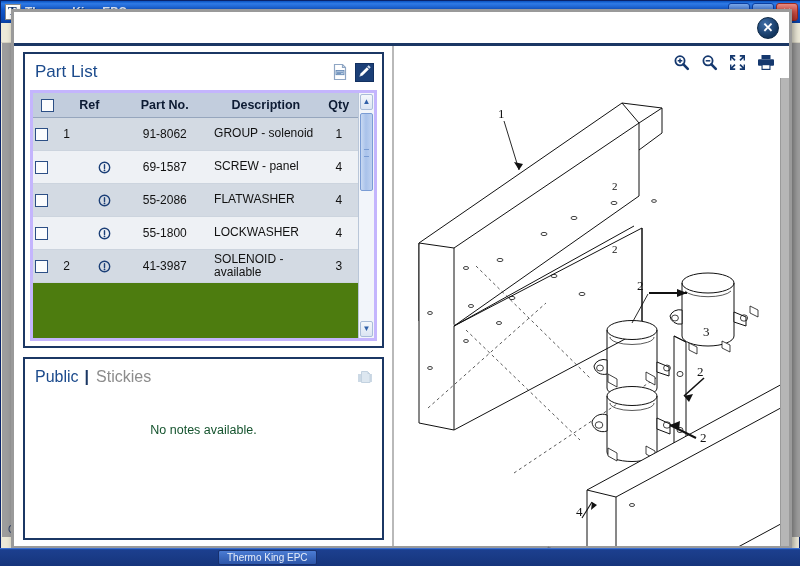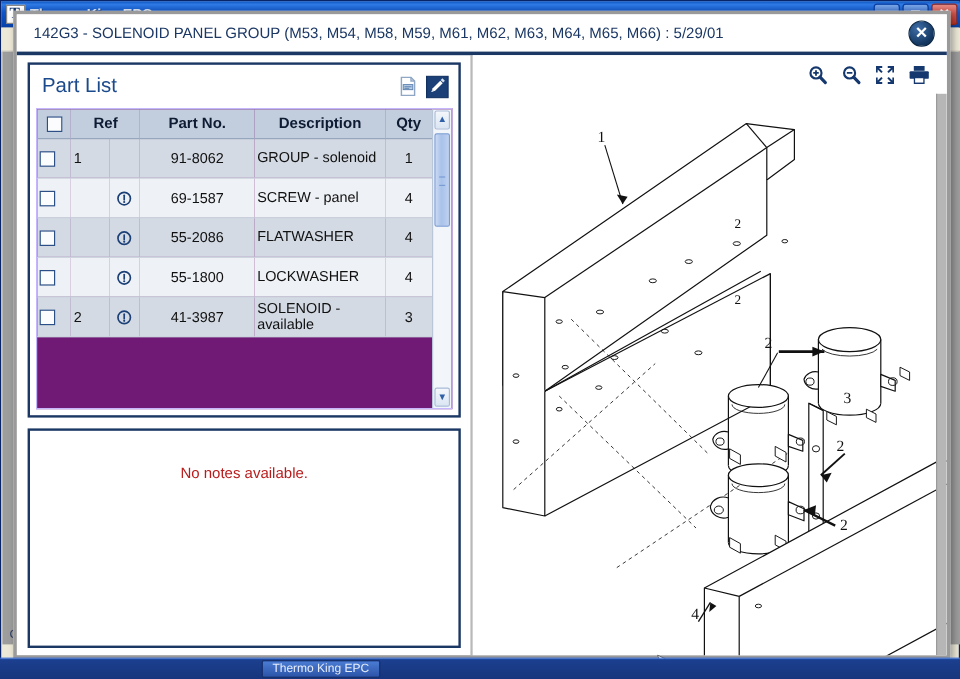--- a/index.html
+++ b/index.html
@@ -164,28 +164,28 @@
   }
   .tab-link.inactive { color: #8c8c8c; }
   .tab-sep {
     color: #1b3764; font-size: 16px; font-weight: bold;
     margin: 0 7px 0 6px;
   }
   #notes-body {
     flex: 1; display: flex; align-items: flex-start;
     justify-content: center; padding-top: 28px;
   }
-  #notes-empty { font-size: 12.5px; color: #b91c1c; }
+  #notes-empty { font-size: 12.5px; color: #14532d; }
 
   
   #table-wrap {
     flex: 1; min-height: 0; margin: 0 5px 5px 5px;
-    border: 1px solid #c4b5fd;
+    border: 3px solid #c4b5fd;
     display: flex; overflow: hidden;
-    background: #701a75;
+    background: #4d7c0f;
   }
   #table-scroll {
     flex: 1; min-width: 0; overflow: hidden;
   }
   table.parts { width: 100%; border-collapse: collapse; table-layout: fixed; }
   table.parts th {
     background: #c2cddd;
     border-bottom: 1px solid #96a6bd;
     font-size: 12.5px; color: #0d1b33; font-weight: bold;
     padding: 4px 2px; text-align: center;
@@ -300,21 +300,20 @@
     <div id="bg-client">
       <span id="bg-copyright">Copyright © Thermo King Corporation</span>
       <span id="bg-brand">a part of Ingersoll Rand</span>
     </div>
 
   </div>
 
   <div id="dialog">
 
     <div id="dialog-titlebar">
-      <span id="dialog-title">142G3 - SOLENOID PANEL GROUP (M53, M54, M58, M59, M61, M62, M63, M64, M65, M66) : 5/29/01</span>
       <div id="dialog-close">
         <span>✕</span>
       </div>
     </div>
 
     <div id="dialog-body">
 
       <div id="left-col">
 
         <div class="panel" id="partlist-panel">
@@ -432,20 +431,35 @@
                 <div id="sb-thumb"></div>
               </div>
               <div class="sb-btn">
                 <span>▼</span>
               </div>
             </div>
           </div>
         </div>
 
         <div class="panel" id="notes-panel">
+          <div class="panel-head">
+            <span class="tab-link">Public</span>
+            <span class="tab-sep">|</span>
+            <span class="tab-link inactive">Stickies</span>
+            <div class="panel-head-actions">
+              <span class="icon-btn static">
+                <svg width="18" height="18" viewBox="0 0 18 18">
+                  <rect x="2" y="6" width="3" height="8" fill="#ccd9e5"></rect>
+                  <rect x="13" y="6" width="3" height="8" fill="#ccd9e5"></rect>
+                  <path d="M5.5 3.5h6l2.5 2.5v8.5h-8.5z" fill="#dde7f0" stroke="#c3d2e0"></path>
+                  <path d="M11.5 3.5v2.5h2.5" fill="#c3d2e0"></path>
+                </svg>
+              </span>
+            </div>
+          </div>
           <div id="notes-body">
             <span id="notes-empty">No notes available.</span>
           </div>
         </div>
 
       </div>
 
       <div id="right-col">
 
         <div id="draw-toolbar">

